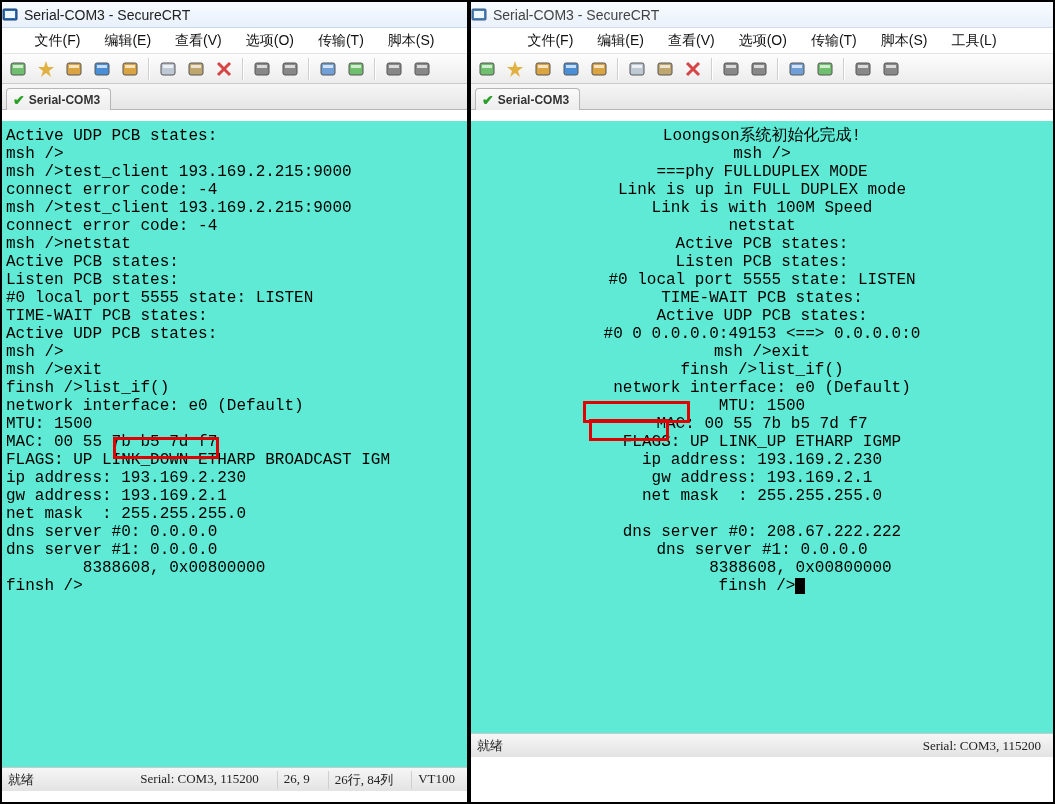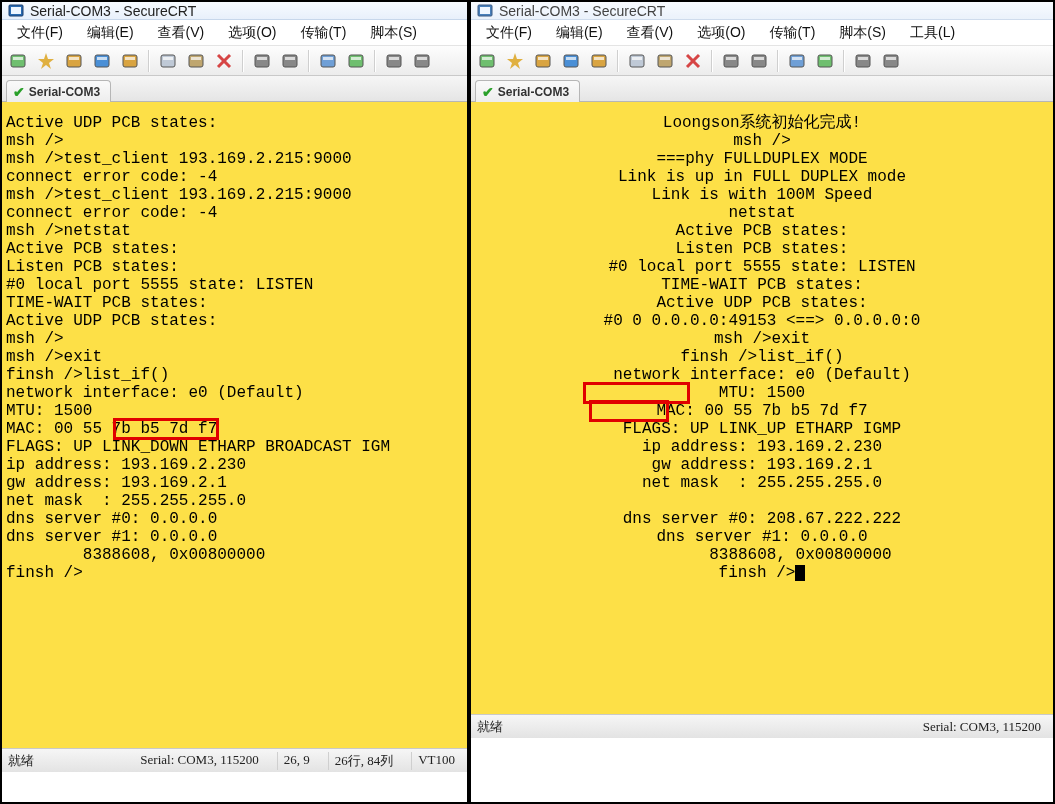--- a/index.html
+++ b/index.html
@@ -20,46 +20,47 @@
     border: 2px solid #000;
     overflow: hidden;
   }
   .pane.left  { width: 469px; }
   .pane.right { width: 586px; }
 
   
   .titlebar {
     display: flex;
     align-items: center;
-    height: 18px;
+    height: 26px;
     background: linear-gradient(#f7fbff,#e8f0fb);
     border-bottom: 1px solid #c7d7eb;
-    padding: 0 6px;
+    padding: 0 0;
     gap: 6px;
     font-size: 14px;
     color: #222;
   }
   .titlebar .appicon {
     width: 16px; height: 16px;
     display:inline-flex;align-items:center;justify-content:center;
   }
   .titlebar .appicon svg{width:16px;height:16px;}
   .pane.right .titlebar { opacity:.85; }
 
   
   .menubar {
     display:flex;
     align-items:center;
     height:26px;
-    padding: 0 5px;
+    padding: 0 14px;
     gap: 4px;
     background:#fff;
     border-bottom:1px solid #e4e4e4;
     font-size:14px;
     color:#111;
+    justify-content:center;
   }
   .menubar .mitem { padding: 2px 10px; cursor: default; white-space:nowrap;}
 
   
   .toolbar {
     display:flex;
     align-items:center;
     height:30px;
     padding: 2px 4px;
     gap:4px;
@@ -89,28 +90,29 @@
     border:1px solid #b6b6b6;border-bottom:none;
     border-radius:4px 4px 0 0;
     font-size:12px;font-weight:bold;color:#333;
     position:relative;top:1px;
   }
   .tab .chk{color:#2aa02a;font-weight:bold;font-size:14px;}
 
   
   .terminal {
     position:relative;
-    background:#fde047;
+    background:#5eead4;
     font-family:"Courier New",Consolas,monospace;
     font-size:16px;
     line-height:18px;
     color:#000;
-    padding:12px 4px;
+    padding:6px 4px;
     white-space:pre;
     overflow:hidden;
+    margin-top:11px;
   }
   .pane.left  .terminal{height:646px;}
   .pane.right .terminal{height:612px;}
 
   .annotation{
     position:absolute;
     color:#e00000;
     font-family:"SimSun","Microsoft YaHei",sans-serif;
     font-size:20px;
     line-height:26px;

